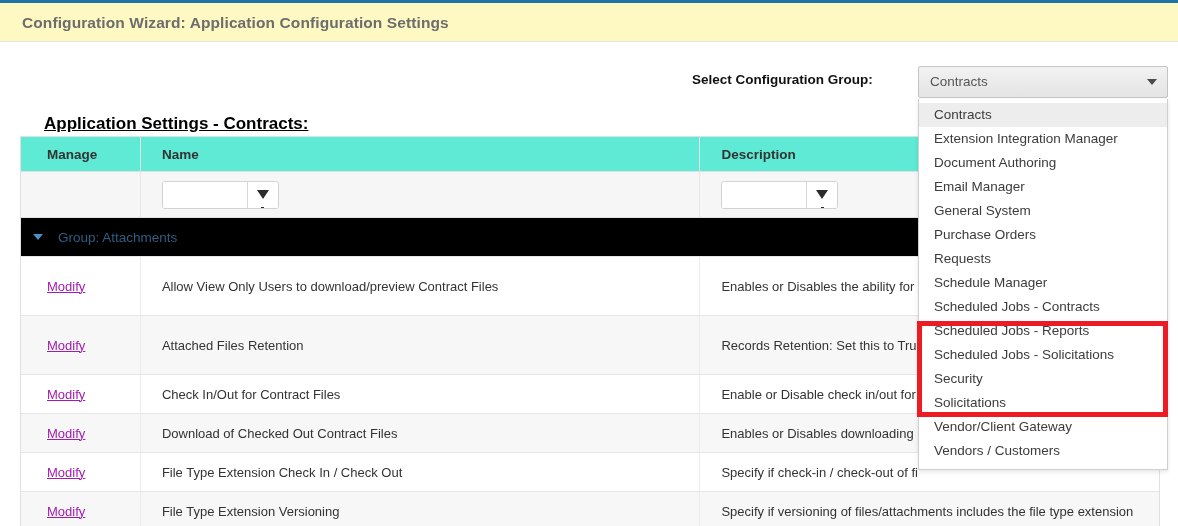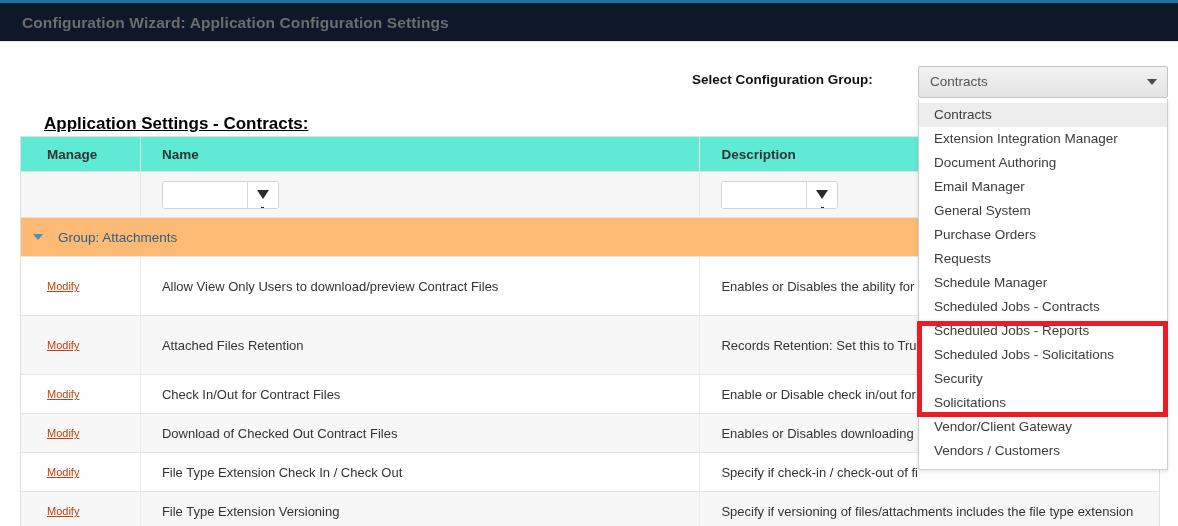--- a/index.html
+++ b/index.html
@@ -18,21 +18,21 @@
     background: #ffffff;
     overflow: hidden;
   }
 
   
   .topbar {
     position: absolute;
     left: 0; top: 0;
     width: 1178px;
     height: 42px;
-    background: #0f172a;
+    background: #fef9c3;
     border-top: 3px solid #2273a5;
     border-bottom: 1px solid #e2e2e2;
   }
   .topbar-title {
     position: absolute;
     left: 22px; top: 11px;
     font-size: 15.5px;
     font-weight: bold;
     color: #6d6d6d;
     letter-spacing: 0.1px;
@@ -203,21 +203,21 @@
     position: absolute;
     left: -1.5px; top: 8px;
     width: 3px; height: 3px;
     background: #2b2b2b;
   }
 
   .group-row {
     height: 39px;
     display: flex;
     align-items: center;
-    background: #fdba74;
+    background: #000000;
     border-bottom: 1px solid #e8e8e8;
     padding-left: 12px;
   }
   .group-caret {
     width: 0; height: 0;
     border-left: 5px solid transparent;
     border-right: 5px solid transparent;
     border-top: 6px solid #4a90c4;
     margin-right: 15px;
     cursor: pointer;
@@ -244,23 +244,23 @@
     overflow: hidden;
   }
   .grid-row .cell.col-manage { border-right: 1px solid #ececec; }
   .grid-row .cell.col-name   { border-right: 1px solid #ececec; }
   .grid-row .cell.desc-wrap {
     align-items: center;
     line-height: 19px;
     padding-top: 0;
   }
   .modify-link {
-    color: #c2410c;
+    color: #a21caf;
     text-decoration: underline;
-    font-size: 11px;
+    font-size: 13px;
     cursor: pointer;
     white-space: nowrap;
   }
   .name-text { white-space: nowrap; }
   .desc-text { color: #333333; }
 
   
 </style>
 </head>
 <body>

